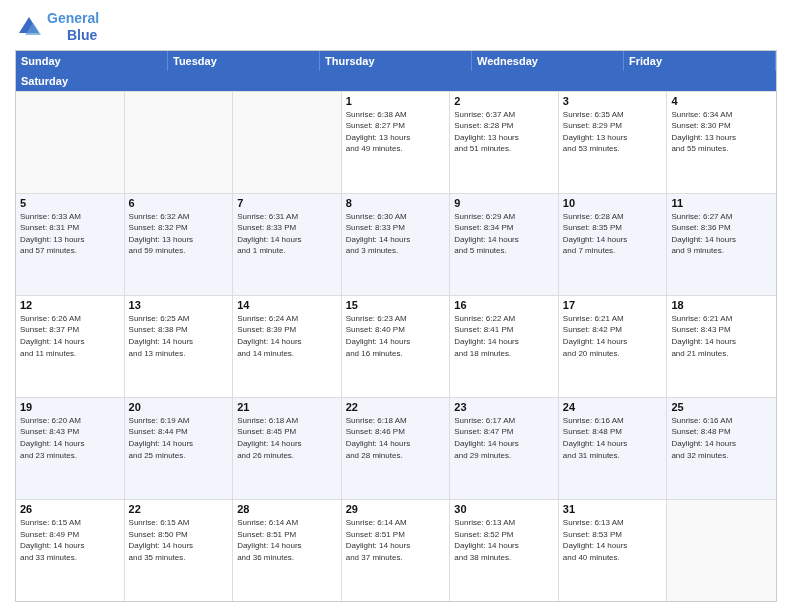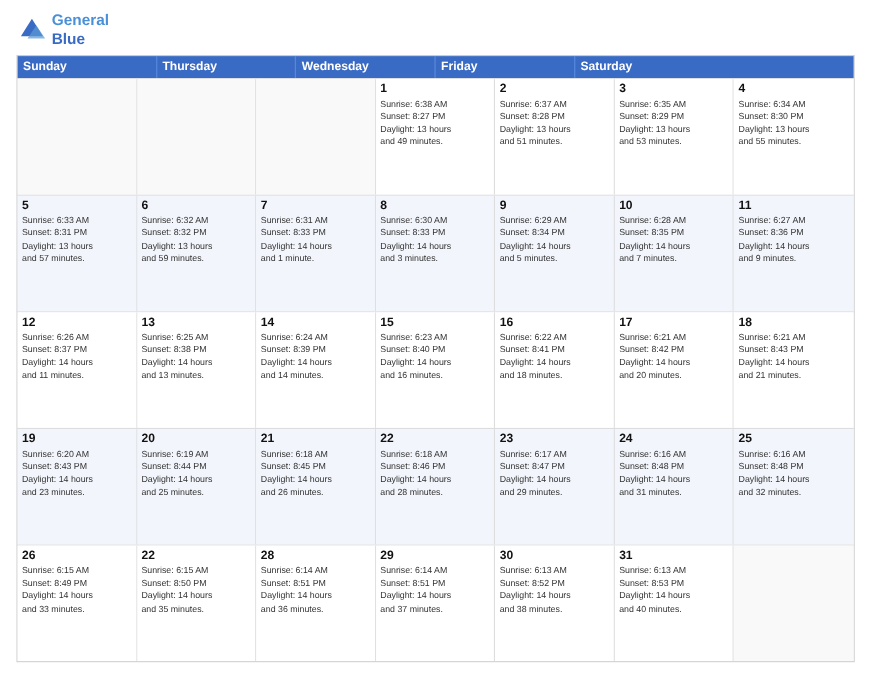--- a/index.html
+++ b/index.html
@@ -54,21 +54,21 @@
       color: #333;
     }
     .calendar {
       flex: 1;
       display: flex;
       flex-direction: column;
       border: 1px solid #ccc;
     }
     .cal-header-row {
       display: grid;
-      grid-template-columns: repeat(6, 1fr);
+      grid-template-columns: repeat(5, 1fr);
       background: #3a6bc4;
     }
     .cal-header-cell {
       color: #fff;
       font-size: 11px;
       font-weight: bold;
       padding: 4px 5px;
       text-align: left;
       border-right: 1px solid #5a8be0;
     }
@@ -121,32 +121,33 @@
 
 <div class="page">
   <div class="header">
     <div class="logo">
       <svg class="logo-icon" viewBox="0 0 28 28">
         <polygon points="14,4 24,20 4,20" fill="#3a6bc4"></polygon>
         <polygon points="18,10 26,22 10,22" fill="#5a9ad4" opacity="0.7"></polygon>
       </svg>
       <div class="logo-text">
         <div><span>General</span></div>
-        <div style="color:#3a6bc4;">Blue</div>
+        <div style="color:#3a6bc4;margin-left:20px;">Blue</div>
       </div>
     </div>
     <div class="title-block">
       <div class="main-title"></div>
       <div class="subtitle"></div>
     </div>
   </div>
 
   <div class="calendar">
     <div class="cal-header-row" id="cal-header">
         <div class="cal-header-cell">Sunday</div>
+        <div class="cal-header-cell">Tuesday</div>
         <div class="cal-header-cell">Thursday</div>
         <div class="cal-header-cell">Wednesday</div>
         <div class="cal-header-cell">Friday</div>
         <div class="cal-header-cell">Saturday</div>
       </div>
     <div class="cal-body" id="cal-body">
         <div class="cal-week">
           <div class="cal-cell empty"></div>
           <div class="cal-cell empty"></div>
           <div class="cal-cell empty"></div>

